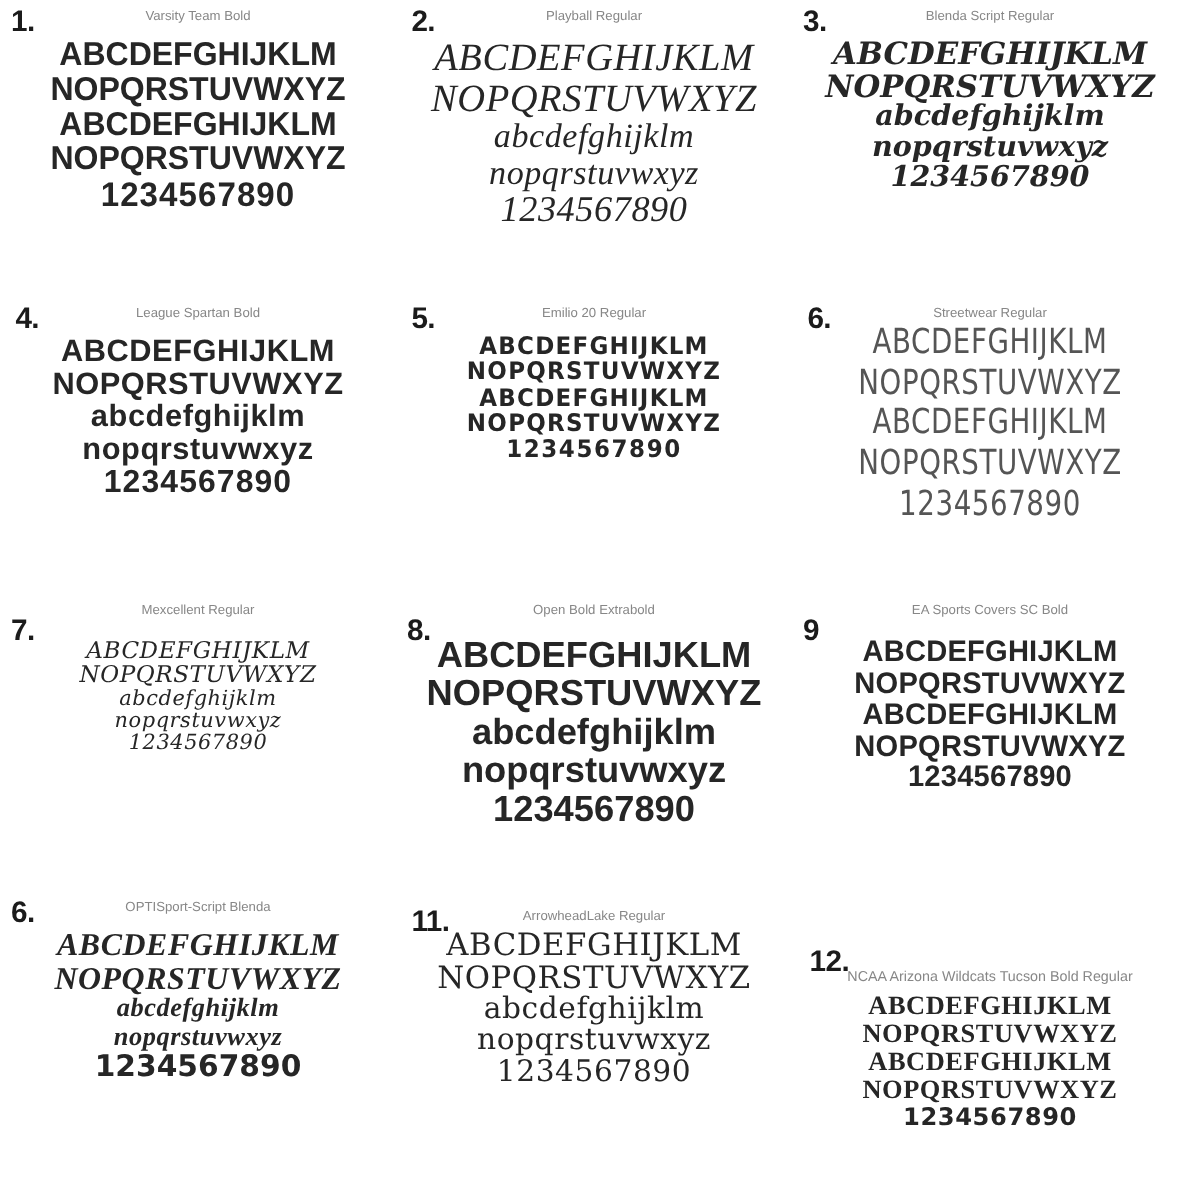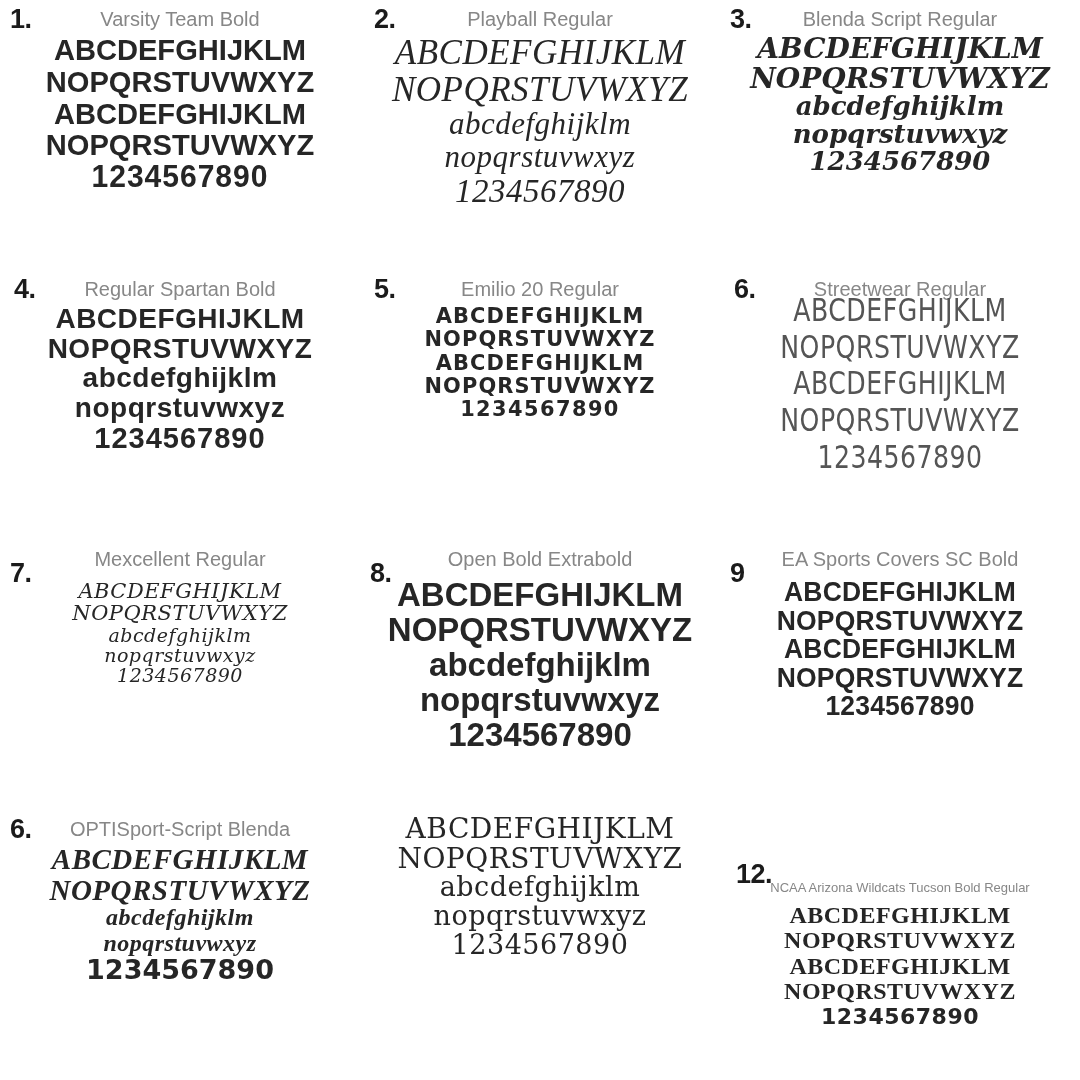--- a/index.html
+++ b/index.html
@@ -43,21 +43,21 @@
     position: absolute;
     left: 8px;
     top: 0px;
     font-weight: bold;
     font-size: 27px;
     color: #1b1b1b;
     letter-spacing: -0.5px;
   }
   .num.tight { left: 4px; }
   .fontname {
-    font-size: 20px;
+    font-size: 12px;
     color: #878787;
     text-align: center;
     line-height: 1.1;
     padding-top: 4px;
     max-width: 300px;
   }
   .lines {
     width: 100%;
     display: flex;
     flex-direction: column;
@@ -170,21 +170,21 @@
       <div>NOPQRSTUVWXYZ</div>
       <div class="lc">abcdefghijklm</div>
       <div class="lc">nopqrstuvwxyz</div>
       <div class="n">1234567890</div>
     </div>
   </div>
 
   <div class="cell s4">
     <div class="header">
       <span class="num">4.</span>
-      <span class="fontname">Regular Spartan Bold</span>
+      <span class="fontname">League Spartan Bold</span>
     </div>
     <div class="lines">
       <div>ABCDEFGHIJKLM</div>
       <div>NOPQRSTUVWXYZ</div>
       <div class="lc">abcdefghijklm</div>
       <div class="lc">nopqrstuvwxyz</div>
       <div class="n">1234567890</div>
     </div>
   </div>
 
@@ -266,20 +266,24 @@
     <div class="lines">
       <div>ABCDEFGHIJKLM</div>
       <div>NOPQRSTUVWXYZ</div>
       <div class="lc">abcdefghijklm</div>
       <div class="lc">nopqrstuvwxyz</div>
       <div class="n">1234567890</div>
     </div>
   </div>
 
   <div class="cell s11">
+    <div class="header">
+      <span class="num" style="top:8px;">11.</span>
+      <span class="fontname" style="padding-top:12px;">ArrowheadLake Regular</span>
+    </div>
     <div class="lines">
       <div>ABCDEFGHIJKLM</div>
       <div>NOPQRSTUVWXYZ</div>
       <div class="lc">abcdefghijklm</div>
       <div class="lc">nopqrstuvwxyz</div>
       <div class="n">1234567890</div>
     </div>
   </div>
 
   <div class="cell s12">

